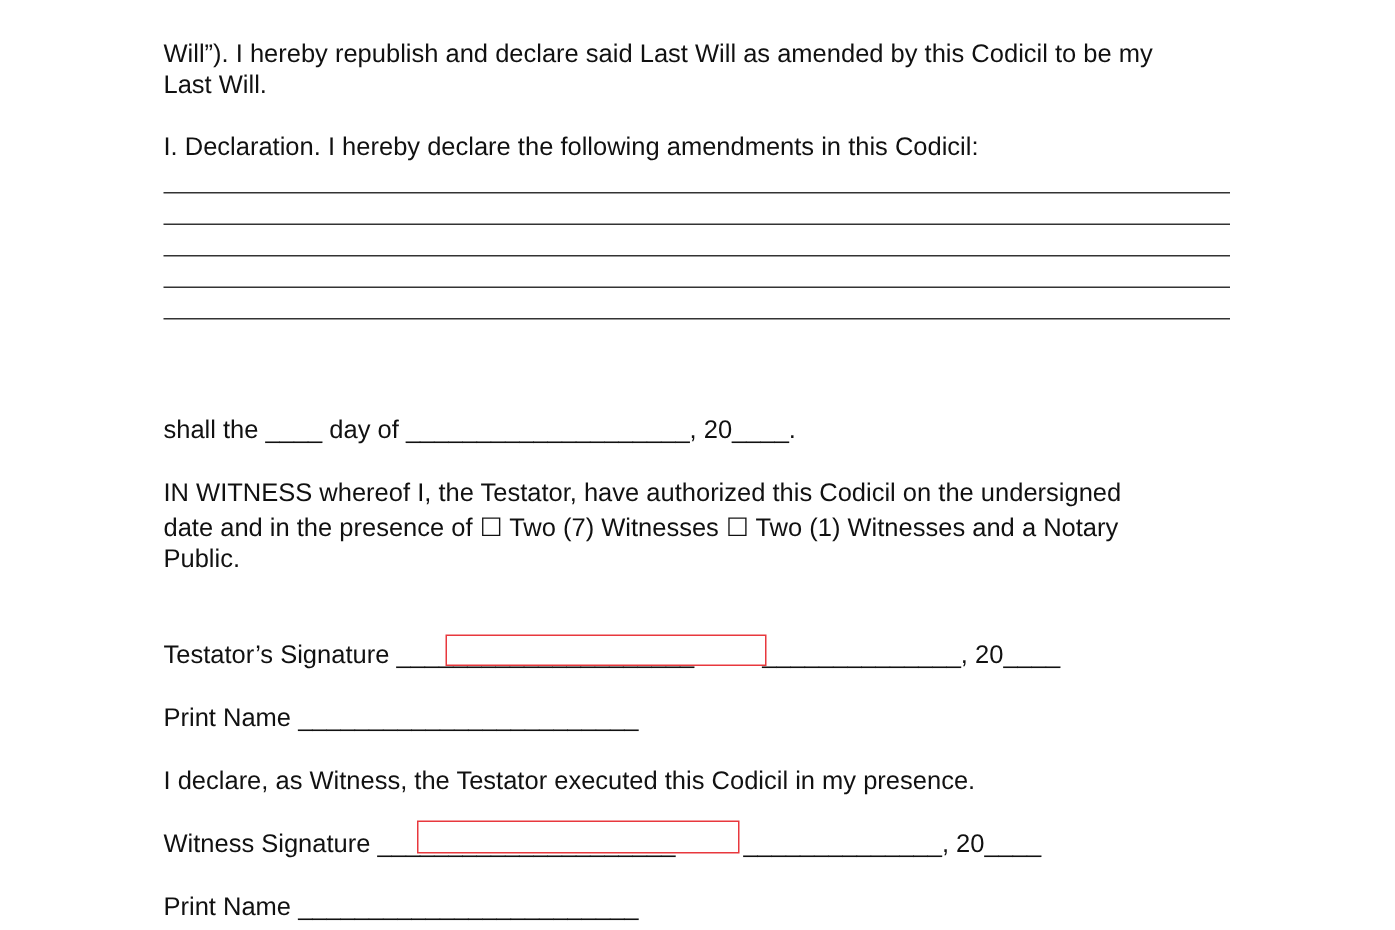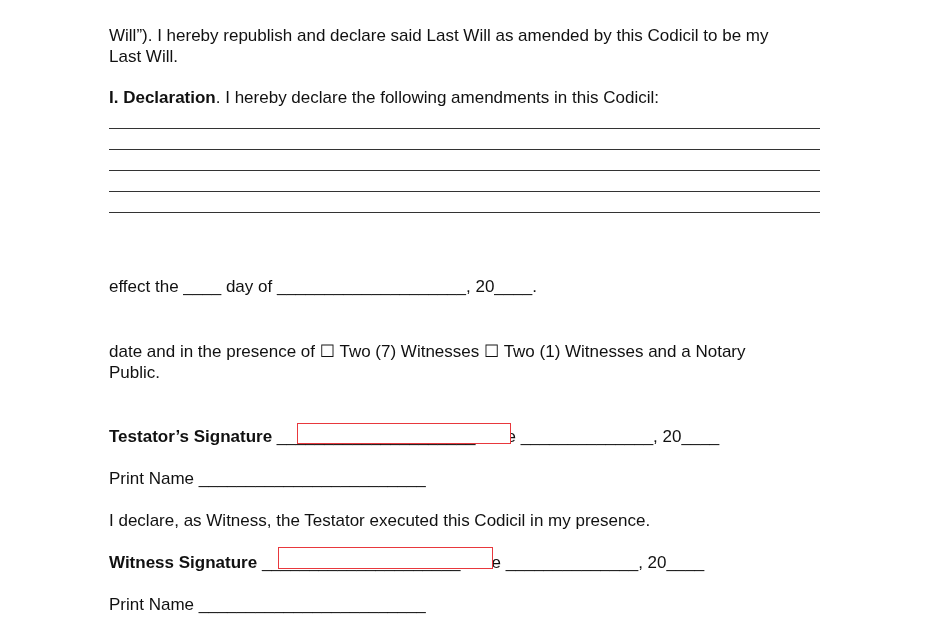--- a/index.html
+++ b/index.html
@@ -3,21 +3,21 @@
 <meta charset="utf-8">
 <style>
   html, body { margin: 0; padding: 0; }
   body {
     width: 930px; height: 620px; overflow: hidden; background: #ffffff;
     position: relative;
     font-family: "Liberation Sans", sans-serif;
     font-size: 17px; color: #111111;
   }
   .line { position: absolute; left: 109px; white-space: pre; line-height: 21px; }
-  .b { font-weight: bold; }
+  .b { font-weight: normal; }
   .rule { position: absolute; left: 109px; width: 711px; height: 0; border-top: 1.3px solid #333; }
   .sigbox {
     position: absolute; border: 1.5px solid #e8383d; background: #ffffff;
     box-sizing: border-box;
   }
   .page { position: absolute; left: 0; top: 0; width: 930px; height: 620px; margin-top: 24px; }
 </style>
 </head>
 <body>
 
@@ -27,22 +27,23 @@
   <div class="line" style="top:22px">Last Will.</div>
 
   <div class="line" style="top:63px"><span class="b">I. Declaration</span><span>. I hereby declare the following amendments in this Codicil:</span></div>
 
   <div class="rule" style="top:104px"></div>
   <div class="rule" style="top:125px"></div>
   <div class="rule" style="top:146px"></div>
   <div class="rule" style="top:167px"></div>
   <div class="rule" style="top:188px"></div>
 
-  <div class="line" style="top:252px">effect the ____ day of ____________________, 20____.</div>
+  <div class="line" style="top:252px">shall the ____ day of ____________________, 20____.</div>
 
+  <div class="line" style="top:294px">IN WITNESS whereof I, the Testator, have authorized this Codicil on the undersigned</div>
   <div class="line" style="top:317px"><span>date and in the presence of </span><span>☐</span><span> Two (7) Witnesses </span><span>☐</span><span> Two (1) Witnesses and a Notary</span></div>
   <div class="line" style="top:338px">Public.</div>
 
   <div class="line" style="top:402px"><span class="b">Testator’s Signature</span><span> _____________________ </span><span>Date ______________, 20____</span></div>
   <div class="sigbox" style="left:297px; top:399px; width:214px; height:21px;"></div>
 
   <div class="line" style="top:444px"><span>Print Name</span><span> ________________________</span></div>
 
   <div class="line" style="top:486px">I declare, as Witness, the Testator executed this Codicil in my presence.</div>
 

